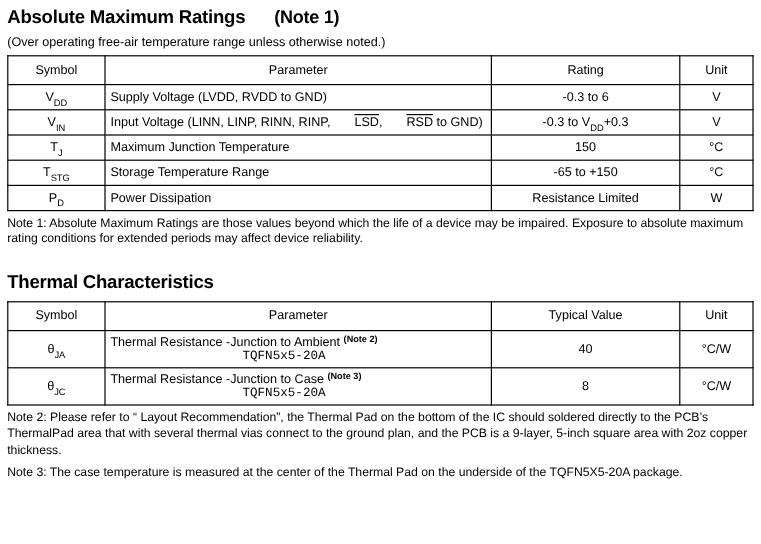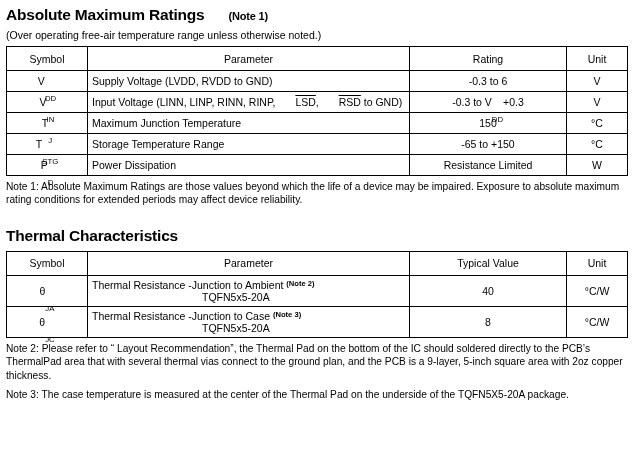--- a/index.html
+++ b/index.html
@@ -22,21 +22,21 @@
     padding: 0;
     box-sizing: border-box;
   }
   .section-title {
     font-size: 15.5px;
     font-weight: bold;
     margin: 6px 0 0 6px;
     letter-spacing: -0.2px;
   }
   .section-title .note-ref {
-    font-size: 11px;
+    font-size: 15px;
     font-weight: bold;
     padding-left: 20px;
   }
   .subtitle {
     font-size: 10.5px;
     margin: 5px 0 5px 6px;
   }
   table.dt {
     border-collapse: collapse;
     width: 622px;
@@ -54,30 +54,30 @@
     text-align: center;
     font-weight: normal;
     height: 17px;
   }
   .c-sym { text-align: center; width: 72px; }
   .c-par { text-align: left; }
   .c-rat { text-align: center; width: 148px; }
   .c-unit { text-align: center; width: 52px; }
   .row-h { height: 21px; }
   .sym { text-align: center; }
-  sub { font-size: 7.8px; vertical-align: baseline; position: relative; top: 16px; text-align: right; }
+  sub { font-size: 7.8px; vertical-align: baseline; position: relative; top: 4px; text-align: right; }
   .ovl { text-decoration: overline; margin-left: 17px; }
   .note {
     font-size: 10.2px;
     margin: 4px 6px 0 6px;
     line-height: 1.32;
     text-align: left;
   }
   .gap-lg { height: 14px; }
-  .pkg-name { padding-left: 110px; }
+  .pkg-name { padding-left: 110px; font-family: Liberation Mono, monospace; }
   .thermal-par { height: 30px; }
   .small-note { font-size: 7.6px; vertical-align: baseline; position: relative; top: -3px; }
 </style>
 </head>
 <body>
 
 <div class="page">
 
   <h1 class="section-title">
     <span>Absolute Maximum Ratings</span>

